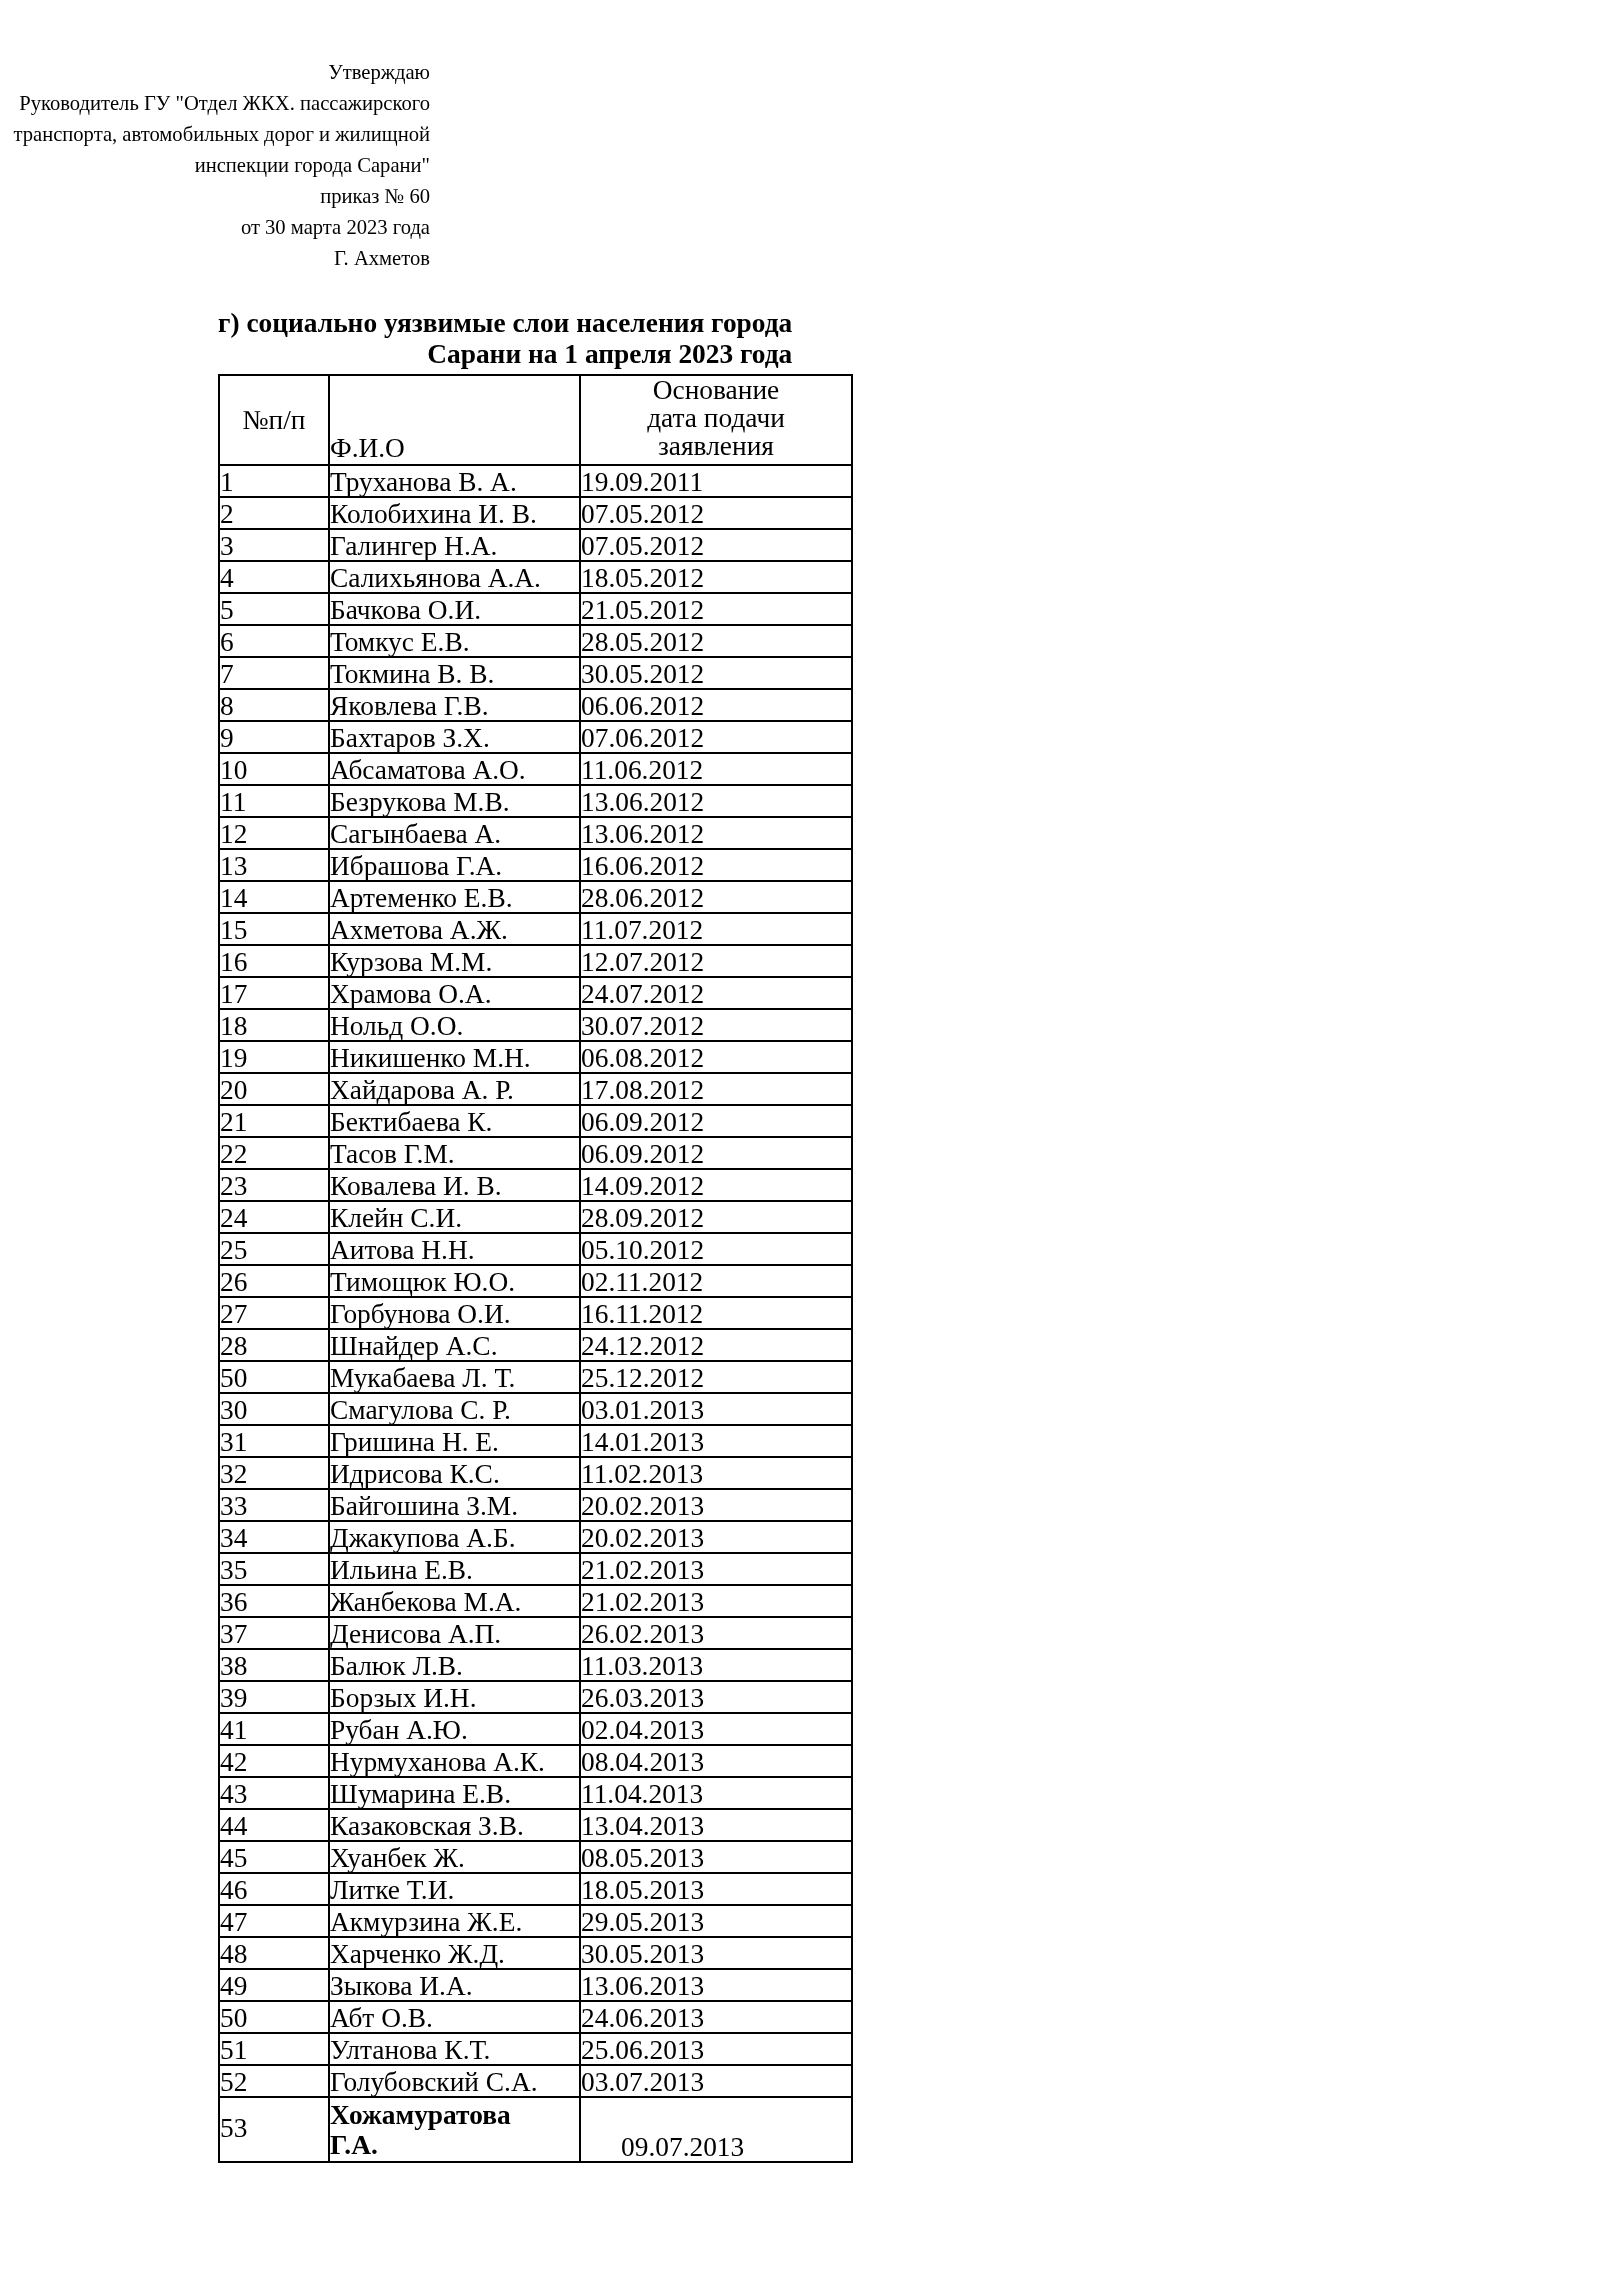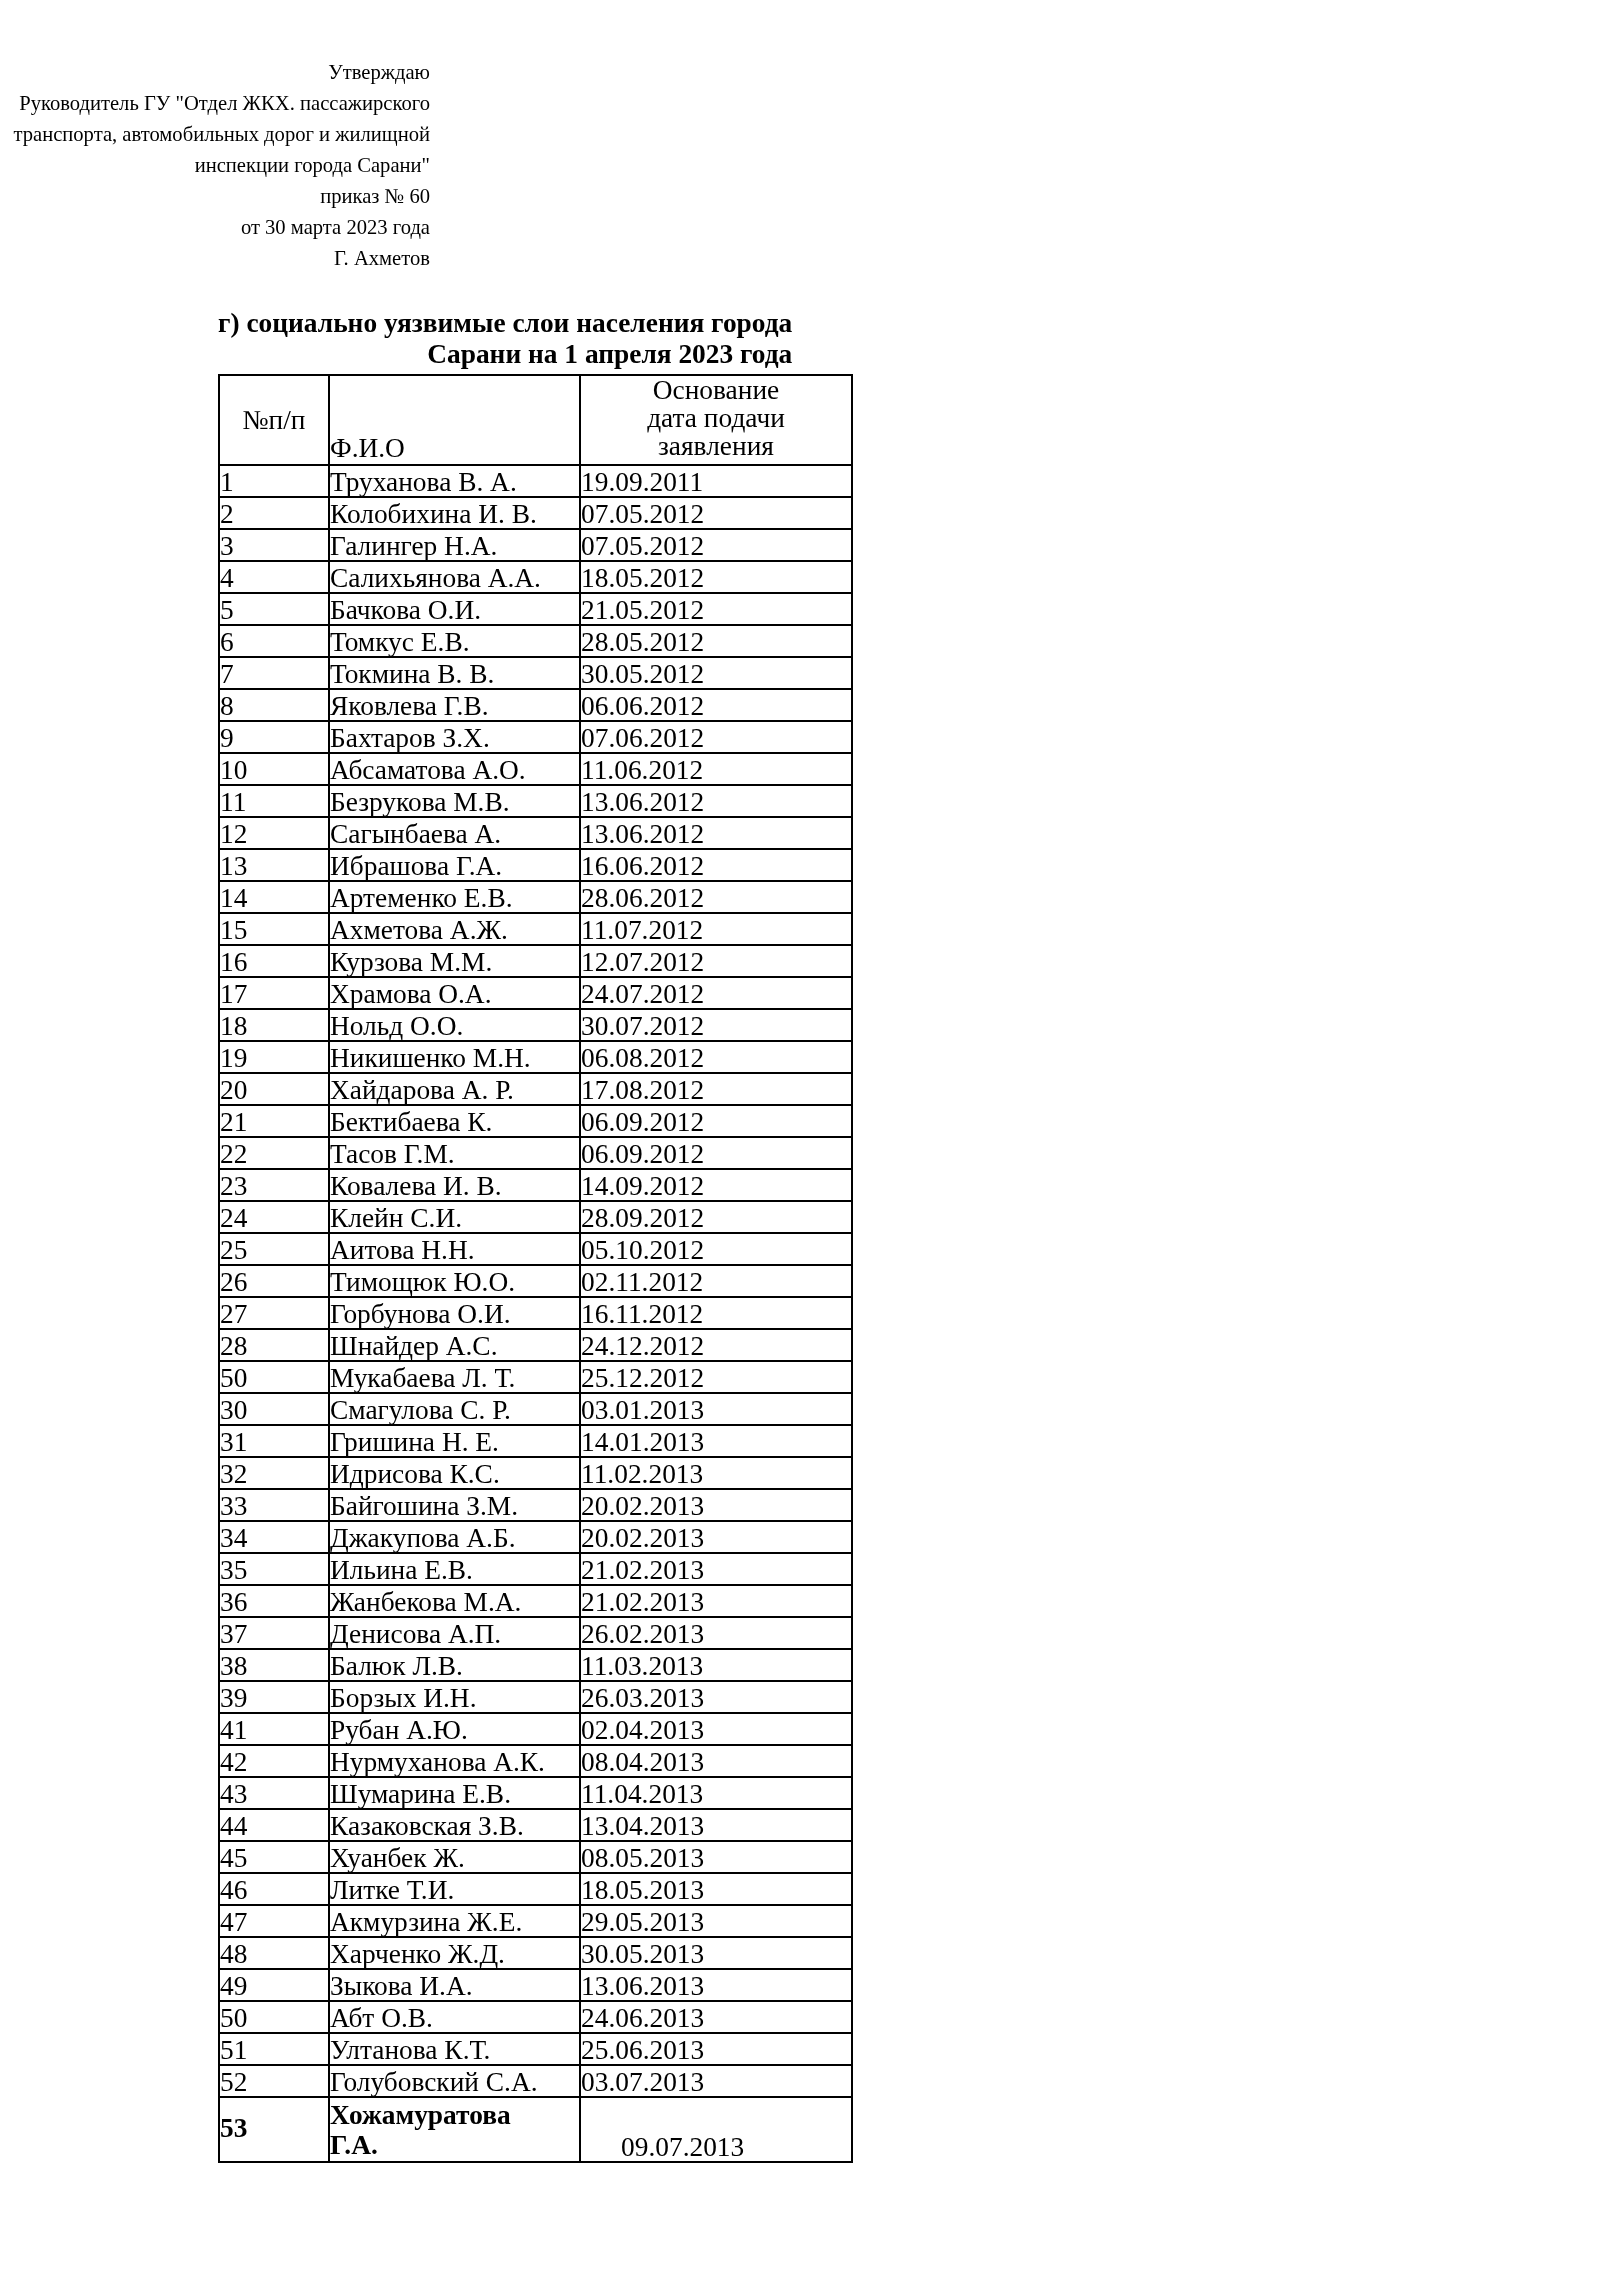--- a/index.html
+++ b/index.html
@@ -80,21 +80,21 @@
   
   tbody tr.tall { height: 65px; }
   tbody tr.tall td.c-name {
     white-space: normal;
     vertical-align: top;
     padding-top: 2px;
     padding-right: 23px;
     line-height: 30px;
     font-weight: bold;
   }
-  tbody tr.tall td.c-num { vertical-align: middle; padding-bottom: 2px; font-weight: bold; }
+  tbody tr.tall td.c-num { vertical-align: middle; padding-bottom: 2px; }
   tbody tr.tall td.c-date { vertical-align: bottom; padding-left: 40px; }
 </style>
 </head>
 <body>
 
 <div class="page">
 
   <div class="approval">
     <span class="line">Утверждаю</span>
     <span class="line">Руководитель ГУ "Отдел ЖКХ. пассажирского</span>

